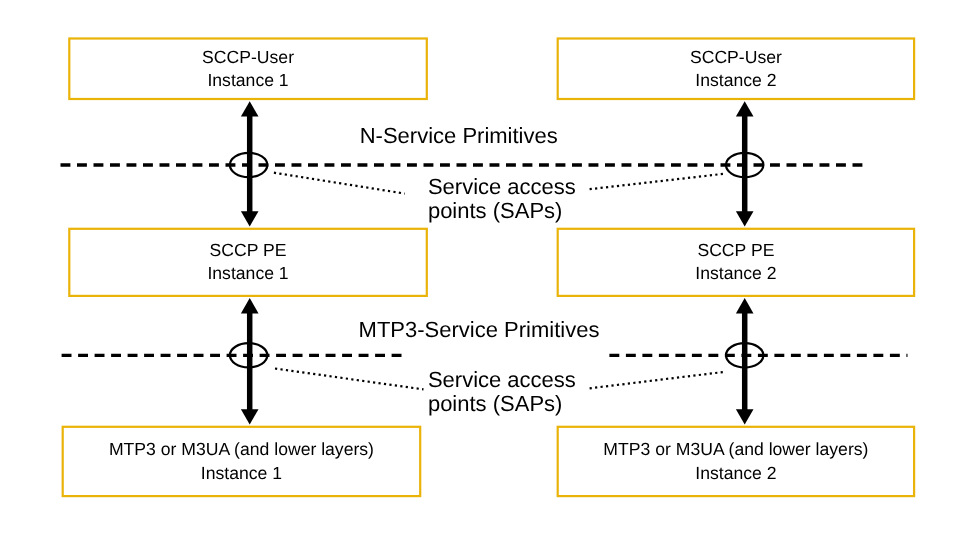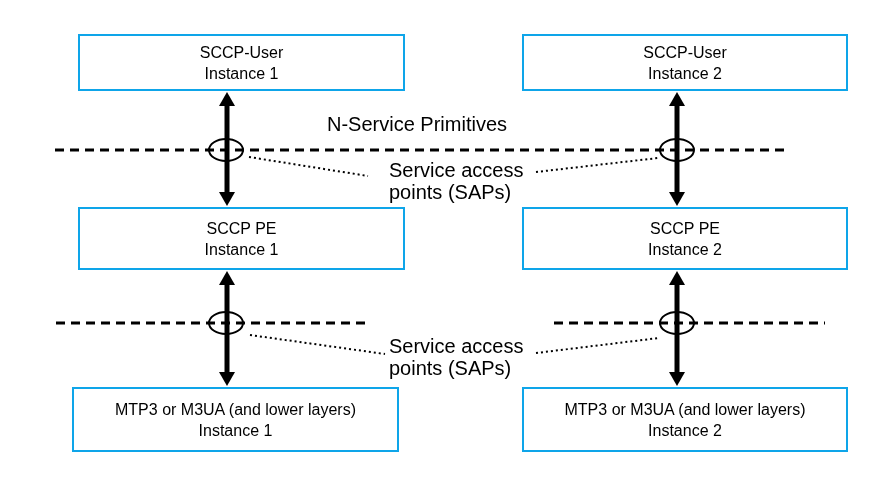--- a/index.html
+++ b/index.html
@@ -16,31 +16,30 @@
     color: #000000;
     overflow: hidden;
   }
   .layer {
     position: absolute;
     left: 0;
     top: 0;
   }
   .box {
     position: absolute;
-    border: 2px solid #0ea5e9;
+    border: 2px solid #eab308;
     background: #ffffff;
     display: flex;
     flex-direction: column;
     align-items: center;
     justify-content: center;
     text-align: center;
     font-size: 16px;
     line-height: 21px;
     box-sizing: border-box;
-    margin-left: 16px;
   }
   .box-a1 { left: 62px;  top: 34px;  width: 327px; height: 57px; }
   .box-a2 { left: 506px; top: 34px;  width: 326px; height: 57px; }
   .box-b1 { left: 62px;  top: 207px; width: 327px; height: 63px; }
   .box-b2 { left: 506px; top: 207px; width: 326px; height: 63px; }
   .box-c1 { left: 56px;  top: 387px; width: 327px; height: 65px; }
   .box-c2 { left: 506px; top: 387px; width: 326px; height: 65px; }
   .label {
     position: absolute;
     font-size: 20px;
@@ -115,20 +114,21 @@
   <div class="box box-c1">
     <span>MTP3 or M3UA (and lower layers)</span>
     <span>Instance 1</span>
   </div>
   <div class="box box-c2">
     <span>MTP3 or M3UA (and lower layers)</span>
     <span>Instance 2</span>
   </div>
 
   <div class="label label-n-service">N-Service Primitives</div>
+  <div class="label label-mtp3-service">MTP3-Service Primitives</div>
   <div class="label label-sap-upper">
     <div>Service access</div>
     <div>points (SAPs)</div>
   </div>
   <div class="label label-sap-lower">
     <div>Service access</div>
     <div>points (SAPs)</div>
   </div>
 
 </div>

